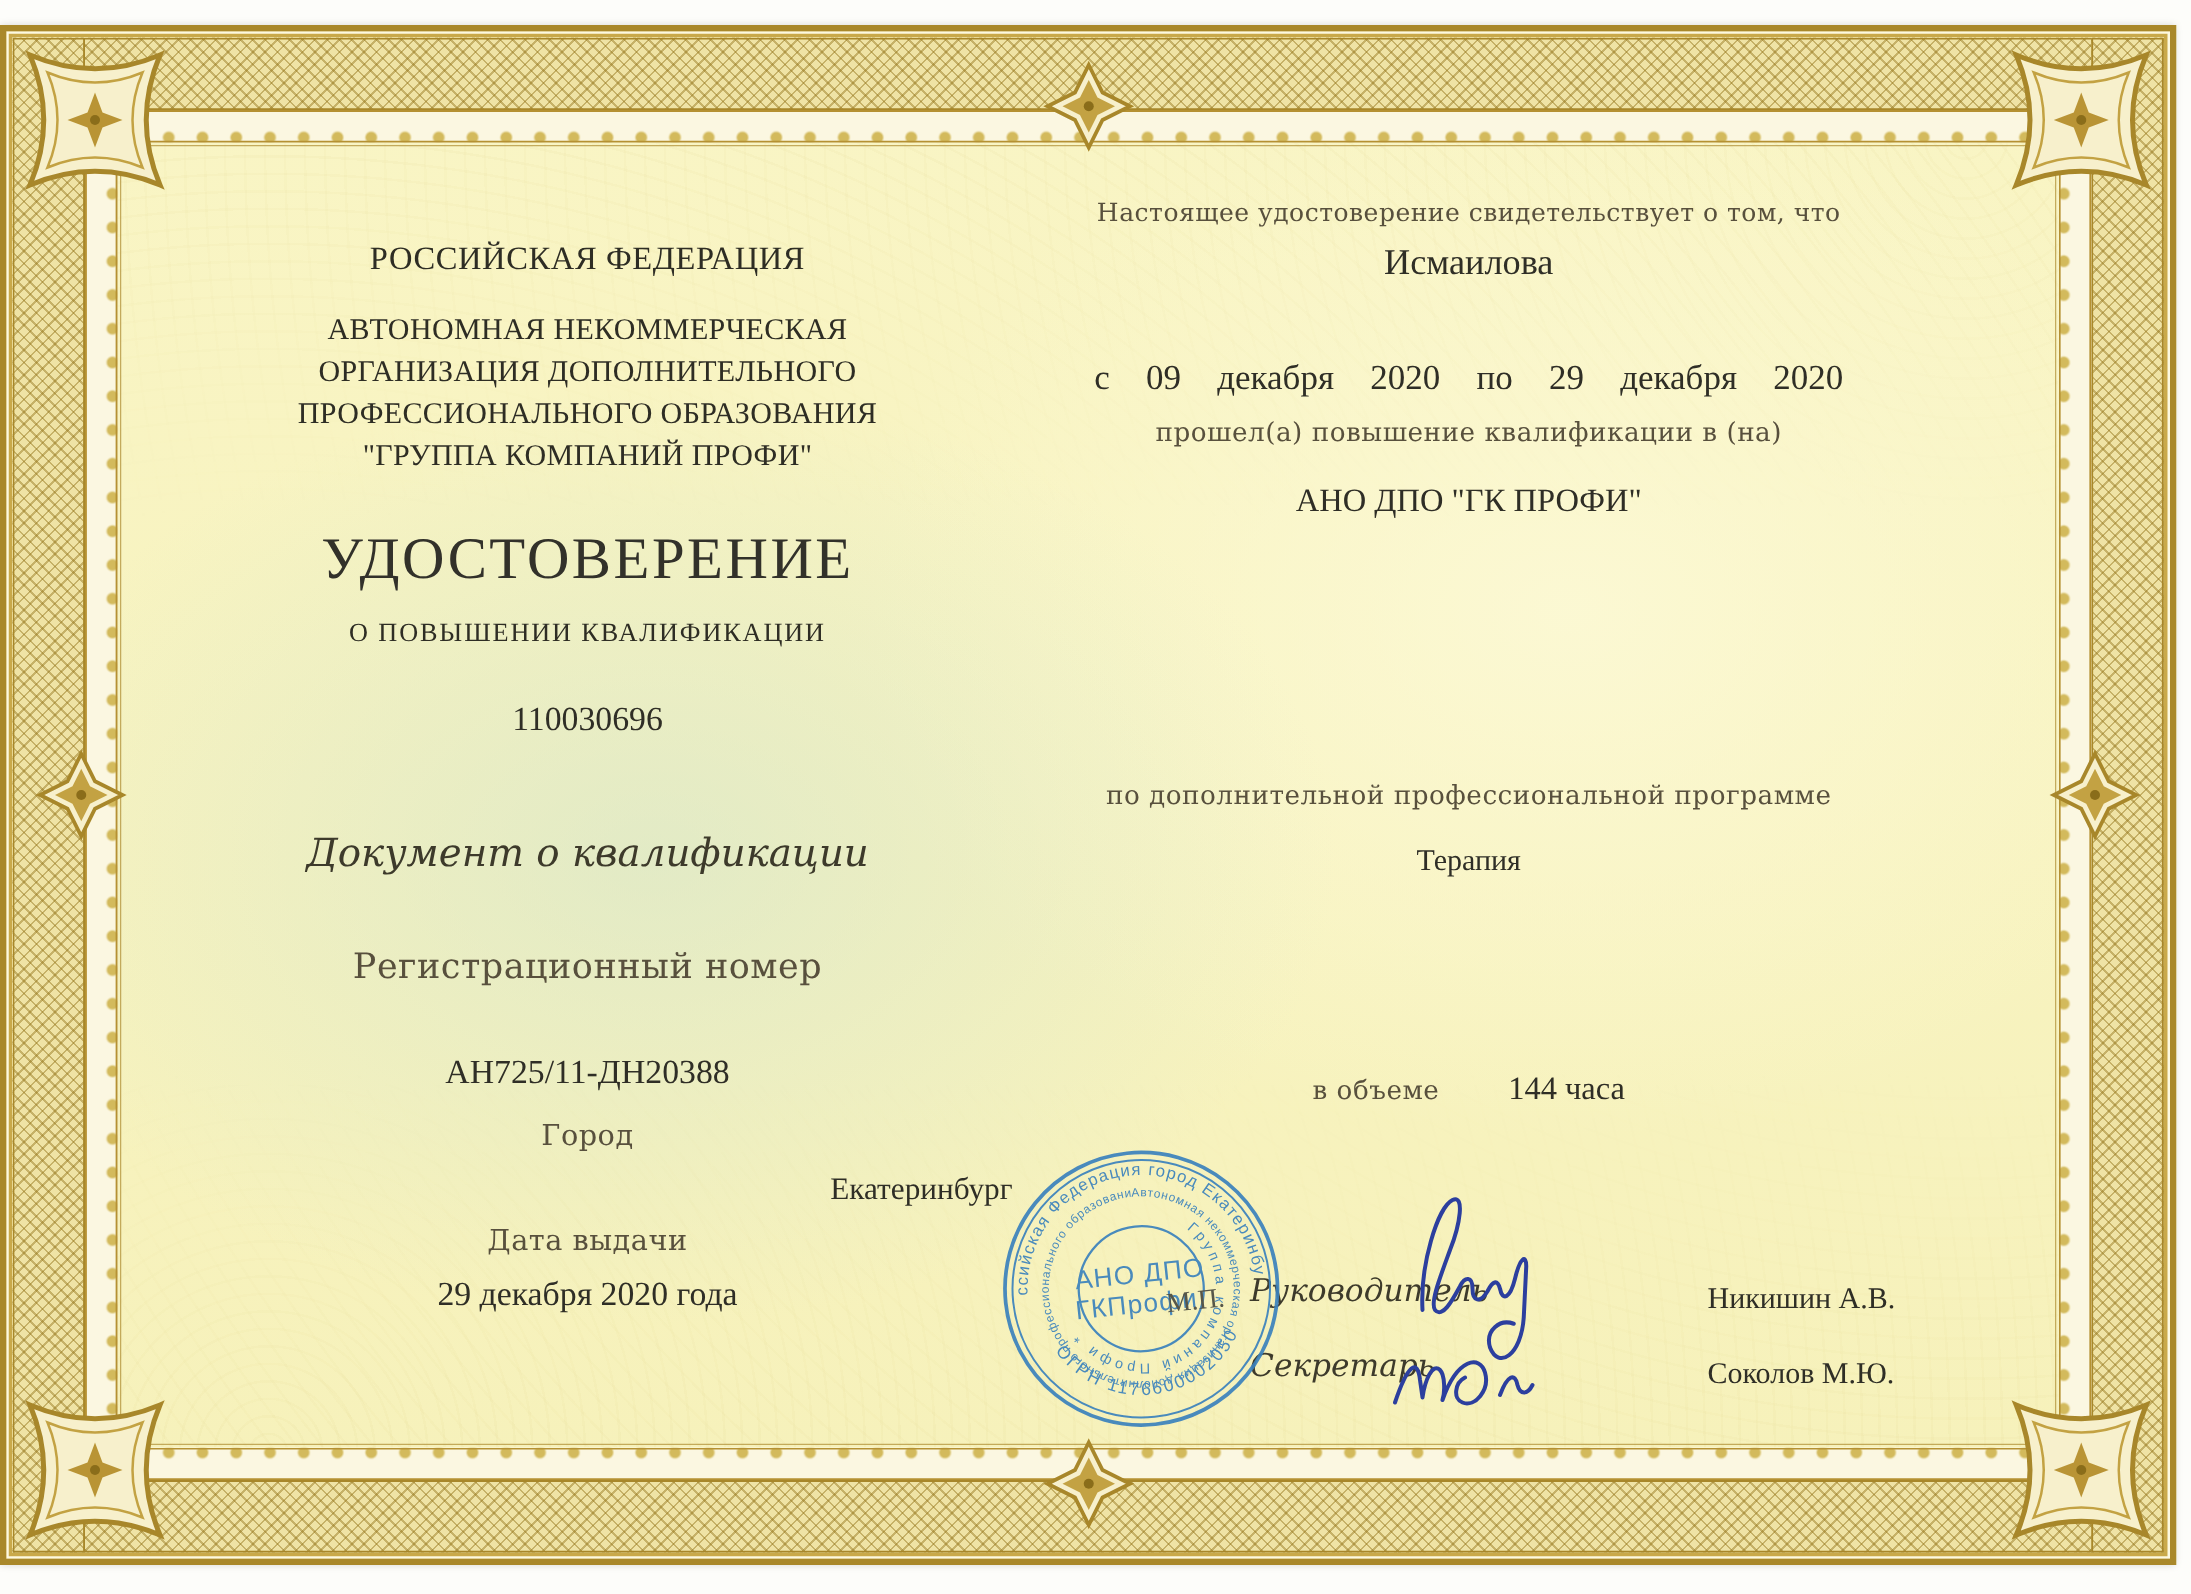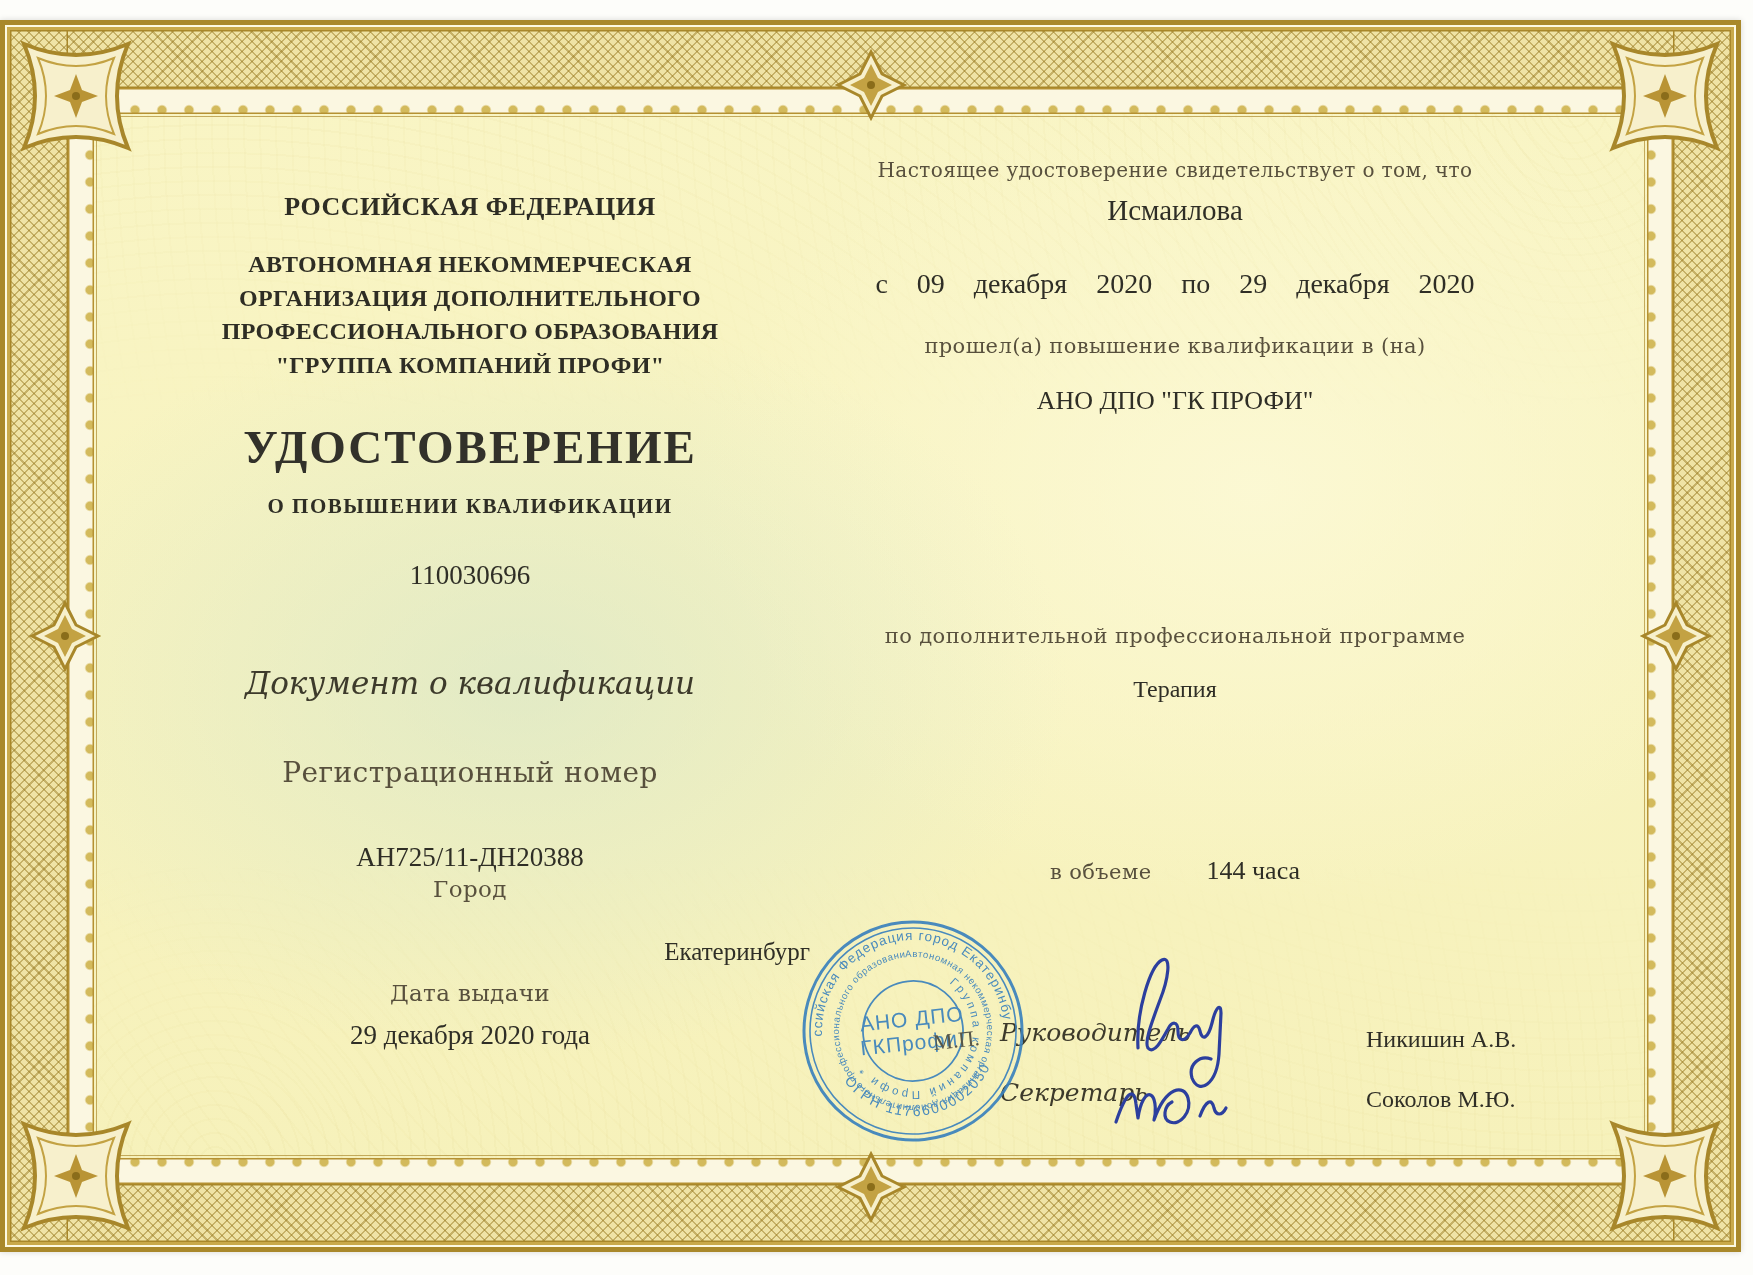--- a/index.html
+++ b/index.html
@@ -53,45 +53,45 @@
   .corner.bl{left:16px;bottom:16px;} .corner.br{right:16px;bottom:16px;}
   .med{position:absolute;width:74px;height:74px;pointer-events:none;}
   .med.top{left:50%;top:28px;transform:translateX(-50%);}
   .med.bottom{left:50%;bottom:28px;transform:translateX(-50%);}
   .med.left{left:28px;top:50%;transform:translateY(-50%);}
   .med.right{right:28px;top:50%;transform:translateY(-50%);}
 
   
   .abs{position:absolute;}
   .c{text-align:center;}
-  .gothic{font-weight:bold;color:#2e2d24;}
+  .gothic{font-weight:normal;color:#2e2d24;}
   .plain{color:#2f2e26;}
   .antiqua{font-family:"DejaVu Serif",serif;color:#58503d;letter-spacing:.4px;}
   .script{font-family:"DejaVu Serif",serif;font-style:italic;color:#3d3a2b;}
 
   .left-col{left:130px;width:680px;}
   .right-col{left:850px;width:650px;}
 
   .country{top:172px;font-size:26px;letter-spacing:.5px;}
   .orgblock{top:228px;font-size:24px;line-height:1.40;letter-spacing:.3px;}
   .title{top:400px;font-size:47px;letter-spacing:2px;color:#32312a;}
   .subtitle{top:474px;font-size:21px;letter-spacing:1.5px;}
   .number{top:540px;font-size:27px;}
   .doctype{top:645px;font-size:31px;}
   .reg-label{top:736px;font-size:28px;text-align:center;}
   .reg-number{top:822px;font-size:27px;}
-  .city-label{top:856px;font-size:23px;}
+  .city-label{top:876px;font-size:23px;}
   .city{top:918px;font-size:25px;text-align:right;}
   .date-label{top:960px;font-size:23px;}
   .issue-date{top:1000px;font-size:27px;}
 
   .intro{top:138px;font-size:20px;}
   .lastname{top:174px;font-size:29px;}
   .firstname{top:216px;font-size:29px;}
-  .period{top:248px;font-size:28px;word-spacing:22px;}
+  .period{top:267px;font-size:28px;word-spacing:22px;}
   .completed{top:314px;font-size:21px;}
   .institution{top:366px;font-size:26px;}
   .program-label{top:604px;font-size:21px;}
   .program{top:656px;font-size:24px;}
   .volume-row{top:836px;display:flex;justify-content:center;align-items:baseline;gap:55px;text-align:right;}
   .volume-label{font-size:21px;}
   .volume-value{font-size:26px;}
 
   .sig-label{font-size:25px;}
   .sig-name{font-size:24px;color:#2f2e26;}

